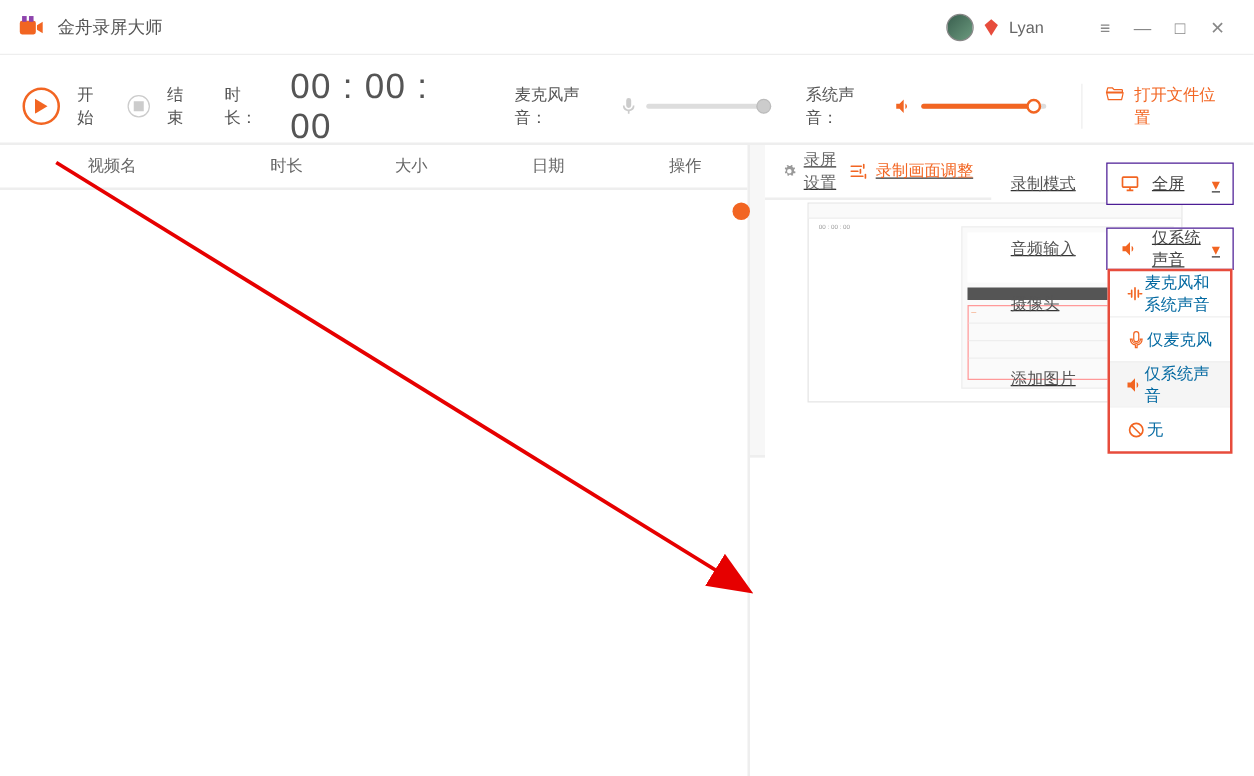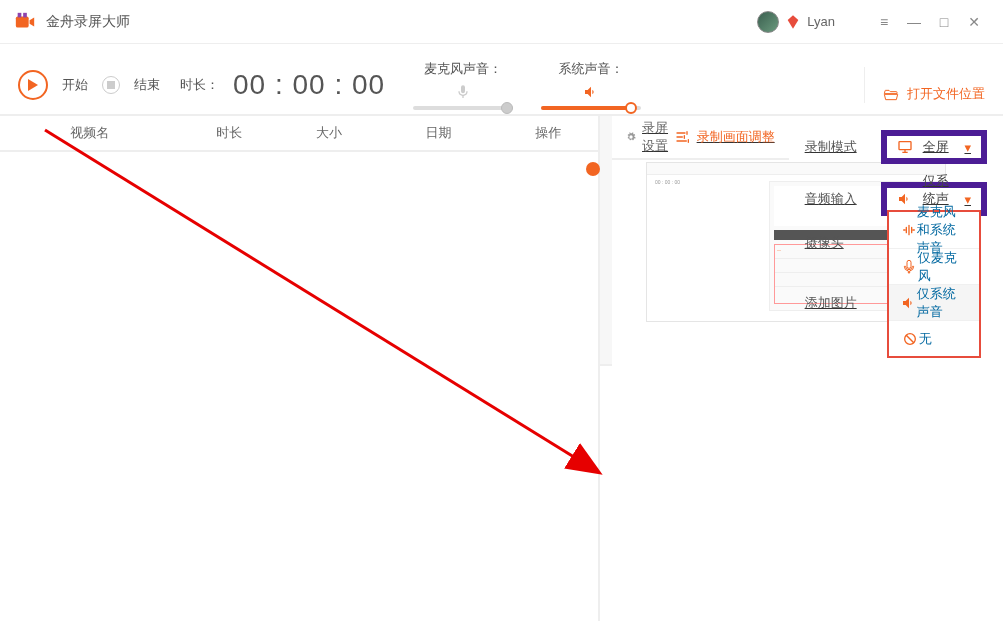--- a/index.html
+++ b/index.html
@@ -17,27 +17,27 @@
 .winbtn { width: 30px; height: 30px; display: flex; align-items: center; justify-content: center; color: #888; cursor: pointer; font-size: 14px; }
 
 
 .toolbar { height: 60px; display: flex; align-items: center; padding: 0 18px; border-bottom: 2px solid #eee; gap: 14px; margin-top: 12px; }
 .rec-btn { width: 30px; height: 30px; border: 2px solid #f26522; border-radius: 50%; display: flex; align-items: center; justify-content: center; cursor: pointer; }
 .rec-btn svg { fill: #f26522; }
 .tb-label { color: #555; font-size: 13px; }
 .stop-ico { width: 18px; height: 18px; display: flex; align-items: center; justify-content: center; border: 1.5px solid #ccc; border-radius: 50%; }
 .stop-ico span { width: 8px; height: 8px; background: #ccc; }
 .timer { font-size: 28px; color: #555; font-weight: 300; letter-spacing: 1px; }
-.mic-area { display: flex; align-items: center; gap: 6px; margin-left: 14px; flex-direction: column; }
+.mic-area { display: flex; align-items: center; gap: 6px; margin-left: 14px; }
 .slider { width: 100px; height: 4px; background: #ddd; border-radius: 2px; position: relative; }
 .slider .knob { position: absolute; width: 12px; height: 12px; border-radius: 50%; background: #ccc; top: -4px; border: 1px solid #bbb; }
 .slider.orange .track { position: absolute; height: 4px; background: #f26522; border-radius: 2px; left: 0; }
 .slider.orange .knob { background: #fff; border: 2px solid #f26522; }
 .spacer { flex: 1; }
-.open-folder { display: flex; align-items: flex-end; gap: 8px; color: #f26522; cursor: pointer; padding-left: 18px; border-left: 1px solid #eee; height: 36px; }
+.open-folder { display: flex; align-items: flex-start; gap: 8px; color: #f26522; cursor: pointer; padding-left: 18px; border-left: 1px solid #eee; height: 36px; }
 
 
 .main { display: flex; height: calc(621px - 104px); }
 .left { width: 600px; border-right: 2px solid #eee; }
 .table-head { display: flex; height: 36px; align-items: center; border-bottom: 2px solid #eee; color: #666; }
 .th { text-align: center; }
 .th1 { width: 180px; }
 .th2 { width: 100px; }
 .th3 { width: 100px; }
 .th4 { width: 120px; }
@@ -53,21 +53,21 @@
 .preview-app-tb { height: 12px; background: #fafafa; border-bottom: 1px solid #eee; }
 .preview-orange-dot { position: absolute; top: 40px; right: 6px; width: 14px; height: 14px; background: #f26522; border-radius: 50%; }
 
 .settings-head { display: flex; align-items: center; padding: 0 14px; height: 44px; border-bottom: 2px solid #eee; }
 .settings-head .title { display: flex; align-items: center; gap: 6px; color: #666; flex: 1; }
 .settings-head .adjust { display: flex; align-items: center; gap: 6px; color: #f26522; cursor: pointer; }
 
 .settings-body { padding: 14px 16px; display: flex; flex-direction: column; gap: 18px; position: relative; }
 .setting-row { display: flex; align-items: center; gap: 14px; }
 .setting-label { width: 62px; color: #555; }
-.select-box { flex: 1; height: 34px; border: 6px solid #4c1d95; display: flex; align-items: center; padding: 0 10px; gap: 8px; cursor: pointer; position: relative; background: #fff; }
+.select-box { flex: 1; height: 34px; border: 1px solid #4c1d95; display: flex; align-items: center; padding: 0 10px; gap: 8px; cursor: pointer; position: relative; background: #fff; }
 .select-box .ico { color: #f26522; width: 18px; display: flex; align-items: center; }
 .select-box .val { flex: 1; color: #444; }
 .select-box .caret { color: #f26522; }
 .select-box.open .caret { color: #f26522; }
 
 .dropdown { position: absolute; top: 100%; left: 0; right: 0; border: 2px solid #e74c3c; background: #fff; z-index: 5; }
 .dd-item { height: 36px; display: flex; align-items: center; padding: 0 12px; cursor: pointer; color: #0369a1; border-top: 1px solid #f0f0f0; }
 .dd-item:first-child { border-top: none; }
 .dd-item.sel { background: #f5f5f5; }
 .dd-item .ico { width: 18px; display: flex; align-items: center; justify-content: center; color: #f26522; }

